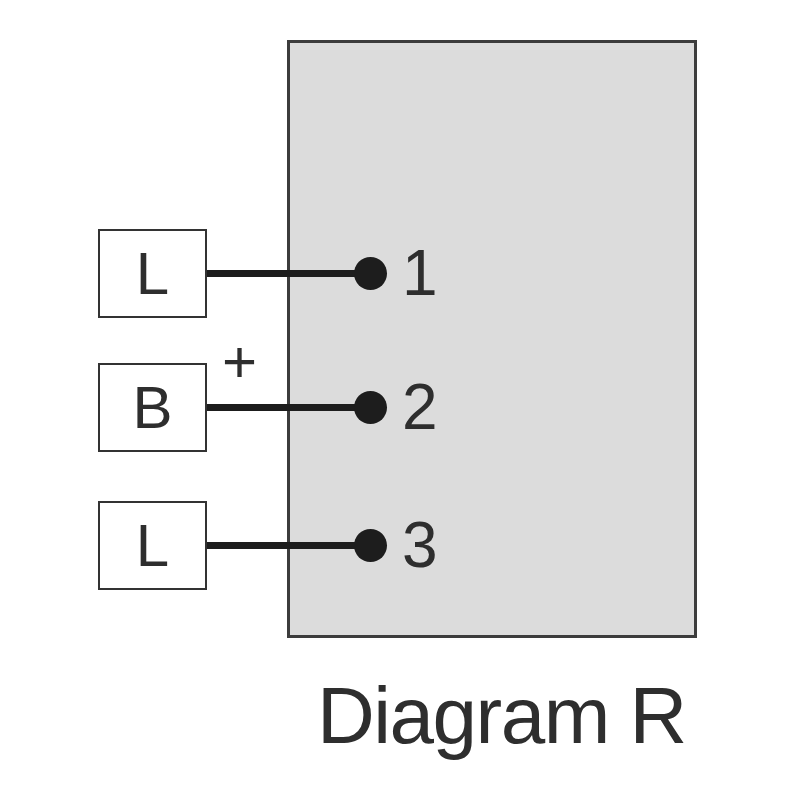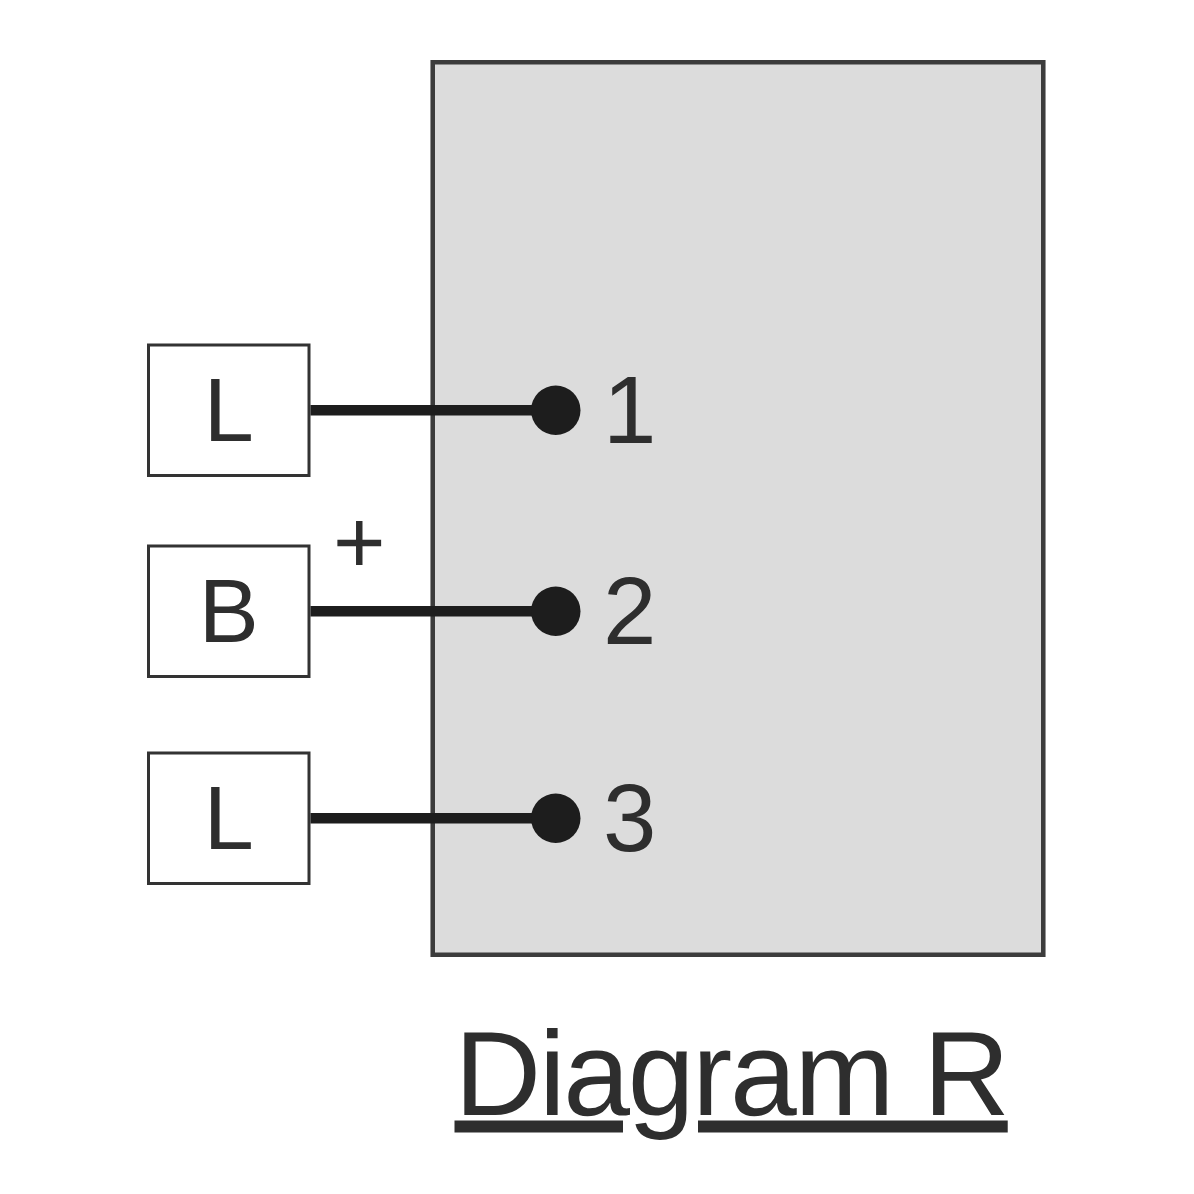--- a/index.html
+++ b/index.html
@@ -76,28 +76,27 @@
   .polarity {
     position: absolute;
     left: 222px;
     top: 332px;
     font-size: 60px;
     line-height: 60px;
     color: var(--text, #2e2e2e);
   }
   .caption {
     position: absolute;
-    left: 303px;
+    left: 317px;
     top: 674px;
     font-size: 80px;
     line-height: 84px;
     letter-spacing: -1.5px;
     color: var(--text, #2e2e2e);
     white-space: nowrap;
-    text-decoration: underline;
   }
 </style>
 </head>
 <body>
 
 <div class="canvas">
 
   <div class="device-box"></div>
 
   <div class="row row-1">

